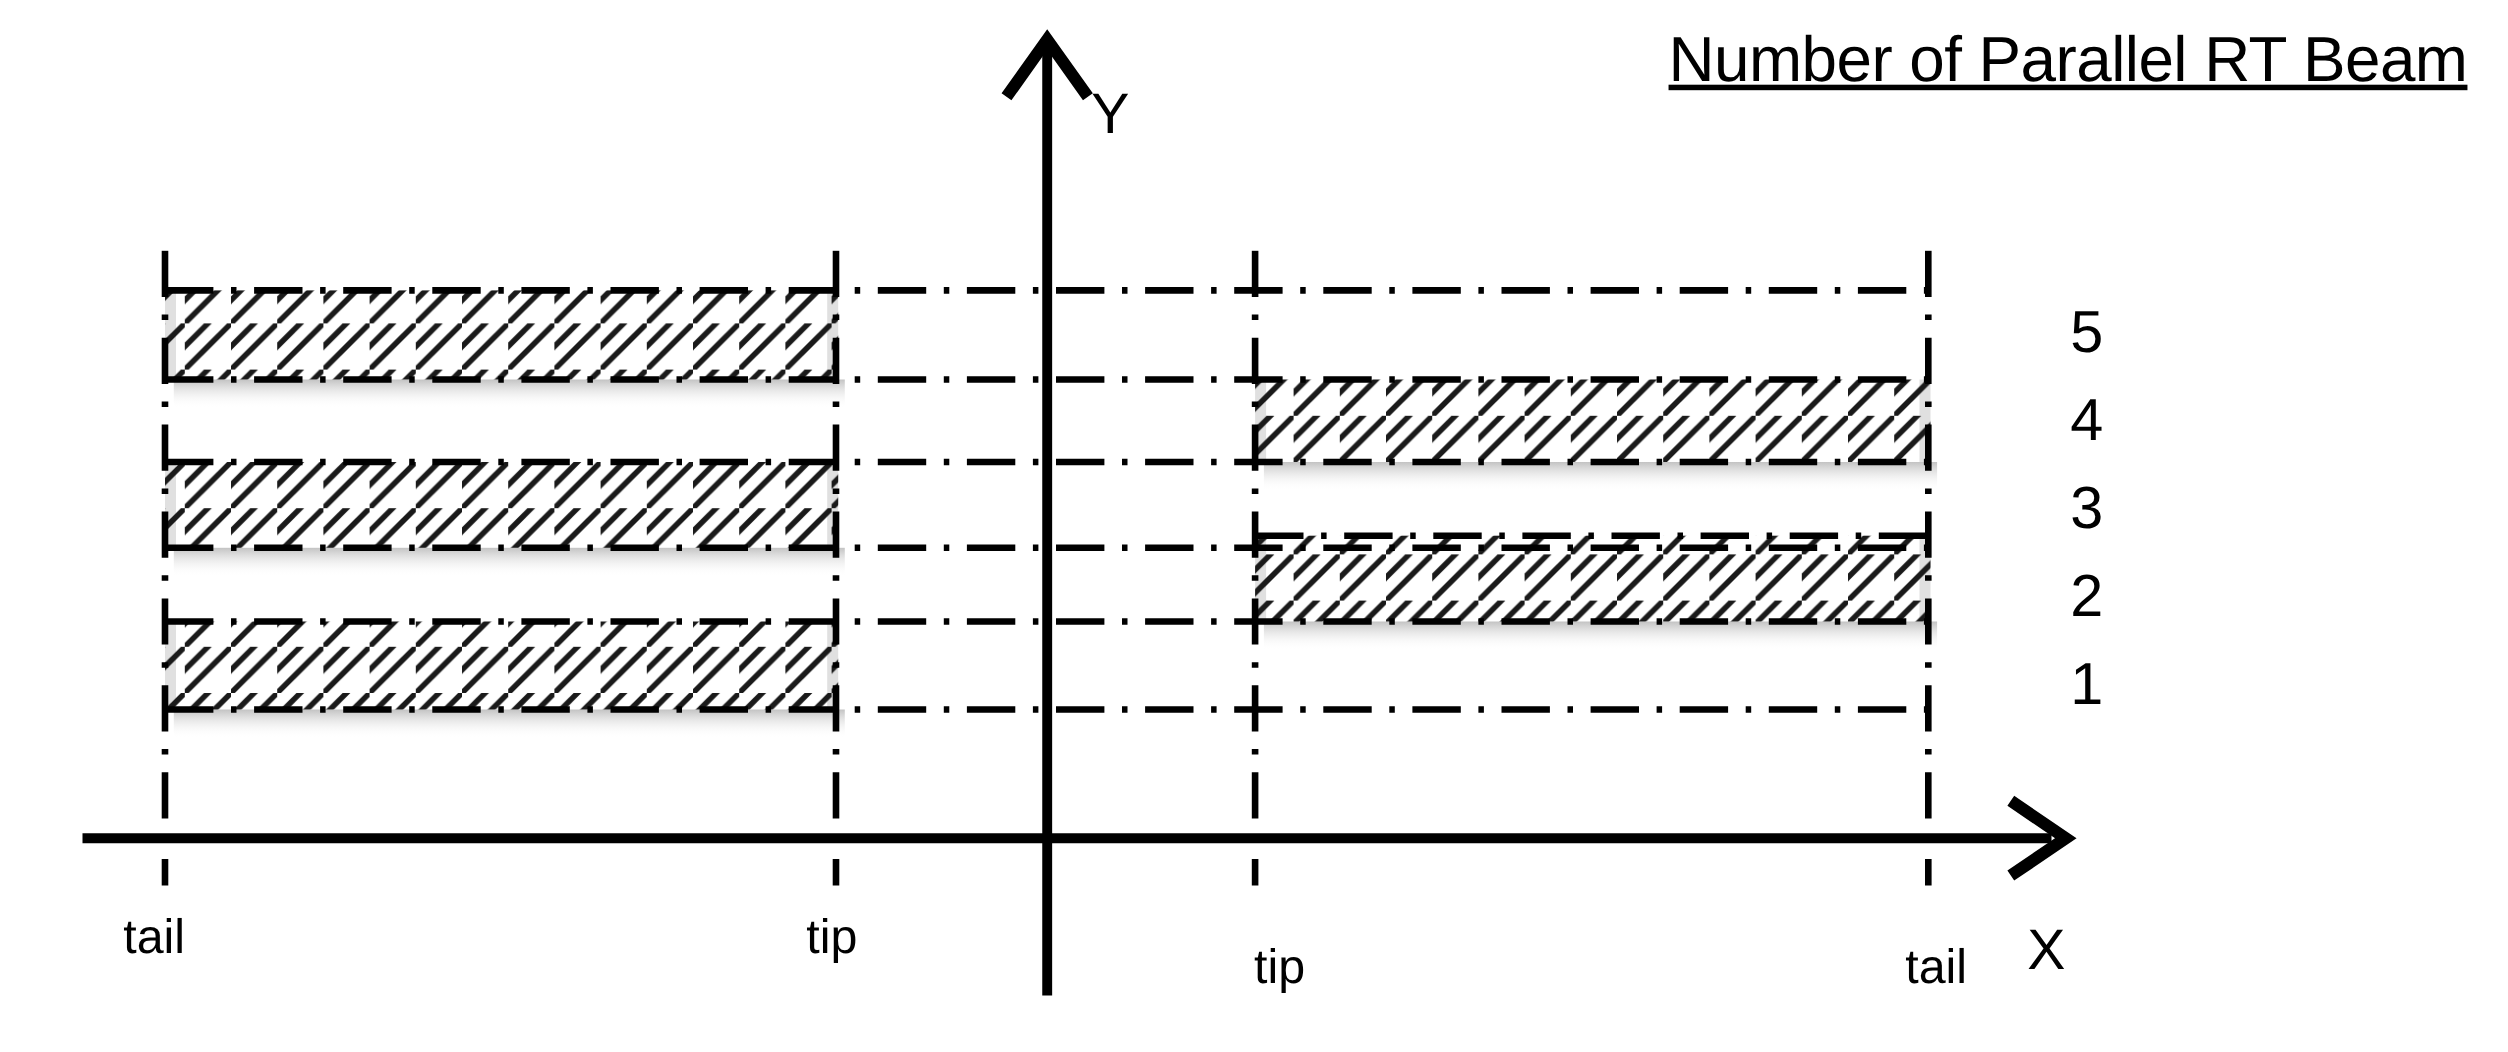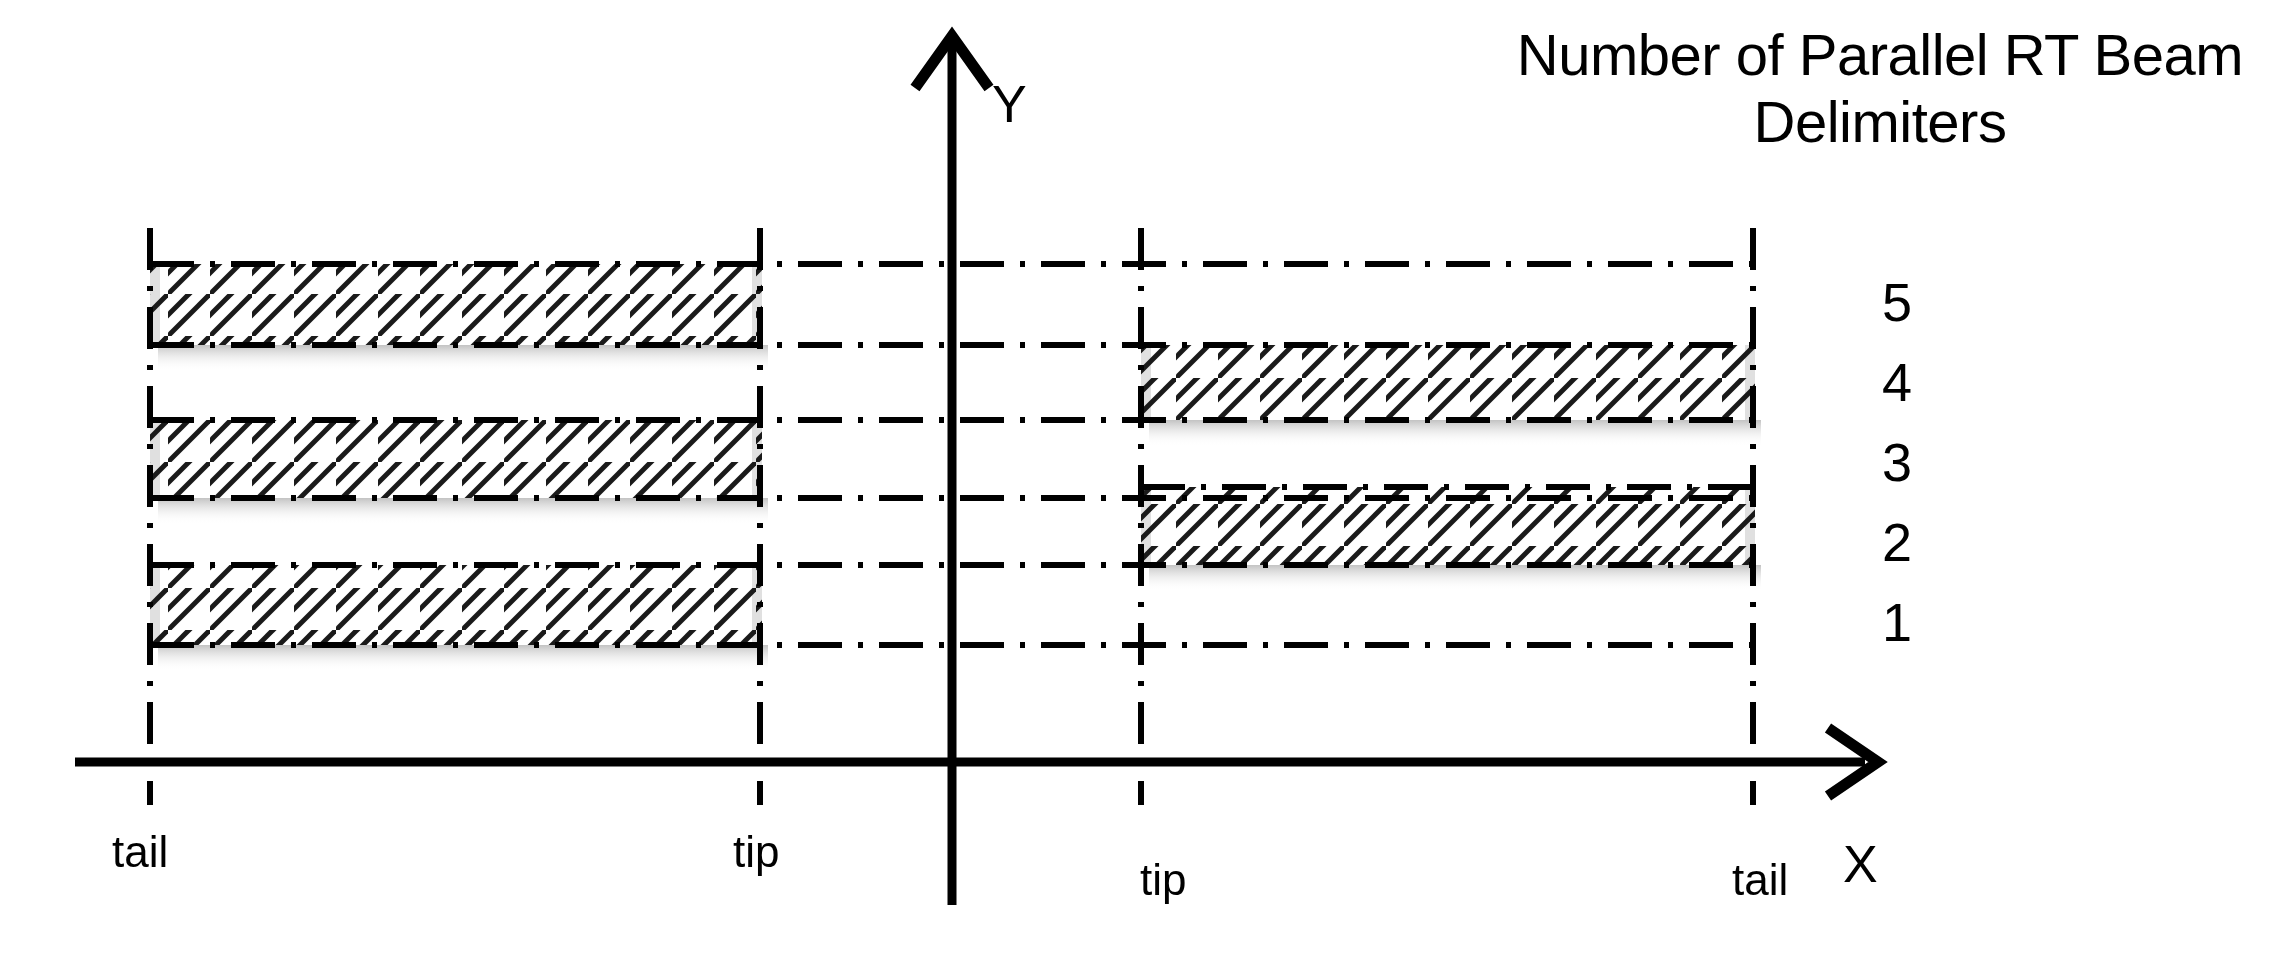--- a/index.html
+++ b/index.html
@@ -6,21 +6,21 @@
   body{width:2280px;height:956px;overflow:hidden;
        font-family:"Liberation Sans","DejaVu Sans",sans-serif;color:#000;}
   #stage{position:relative;width:2280px;height:956px;background:#fff;}
   #svgroot{position:absolute;left:0;top:0;width:2280px;height:956px;}
   .lbl{position:absolute;white-space:nowrap;color:#000;}
   .axlabel{font-size:52px;line-height:1;}
   .endlabel{font-size:44px;line-height:1;}
   .numlabel{font-size:54px;line-height:1;}
   .title{position:absolute;text-align:center;font-size:58px;line-height:1.15;
          letter-spacing:-0.5px;color:#000;}
-  .title div{display:block;}
+  .title div{display:block;text-decoration:underline;}
 </style>
 </head>
 <body>
 
 <div id="stage">
 
   <svg id="svgroot" viewBox="0 0 2280 956" xmlns="http://www.w3.org/2000/svg">
     <defs>
       <pattern id="hatch" width="42" height="42" patternUnits="userSpaceOnUse" patternTransform="rotate(0)">
         <path d="M -10,52 L 52,-10" stroke="#1a1a1a" stroke-width="5" fill="none"></path>
@@ -80,21 +80,20 @@
     <g stroke="#000" fill="none" stroke-linecap="butt">
       <line x1="75" y1="762" x2="1865" y2="762" stroke-width="9"></line>
       <path d="M 1828,728 L 1878,762 L 1828,796" stroke-width="11" fill="none" stroke-linejoin="miter"></path>
       <line x1="952" y1="40" x2="952" y2="905" stroke-width="9"></line>
       <path d="M 915,88 L 952,36 L 989,88" stroke-width="11" fill="none" stroke-linejoin="miter"></path>
     </g>
   </svg>
 
   <div class="title" style="left:1500px; top:22px; width:760px;">
     <div>Number of Parallel RT Beam</div>
-    <div>Delimiters</div>
   </div>
 
   <div class="lbl numlabel" style="left:1882px; top:275px;">5</div>
   <div class="lbl numlabel" style="left:1882px; top:355px;">4</div>
   <div class="lbl numlabel" style="left:1882px; top:435px;">3</div>
   <div class="lbl numlabel" style="left:1882px; top:515px;">2</div>
   <div class="lbl numlabel" style="left:1882px; top:595px;">1</div>
 
   <div class="lbl axlabel" style="left:992px; top:78px;">Y</div>
   <div class="lbl axlabel" style="left:1843px; top:838px;">X</div>

